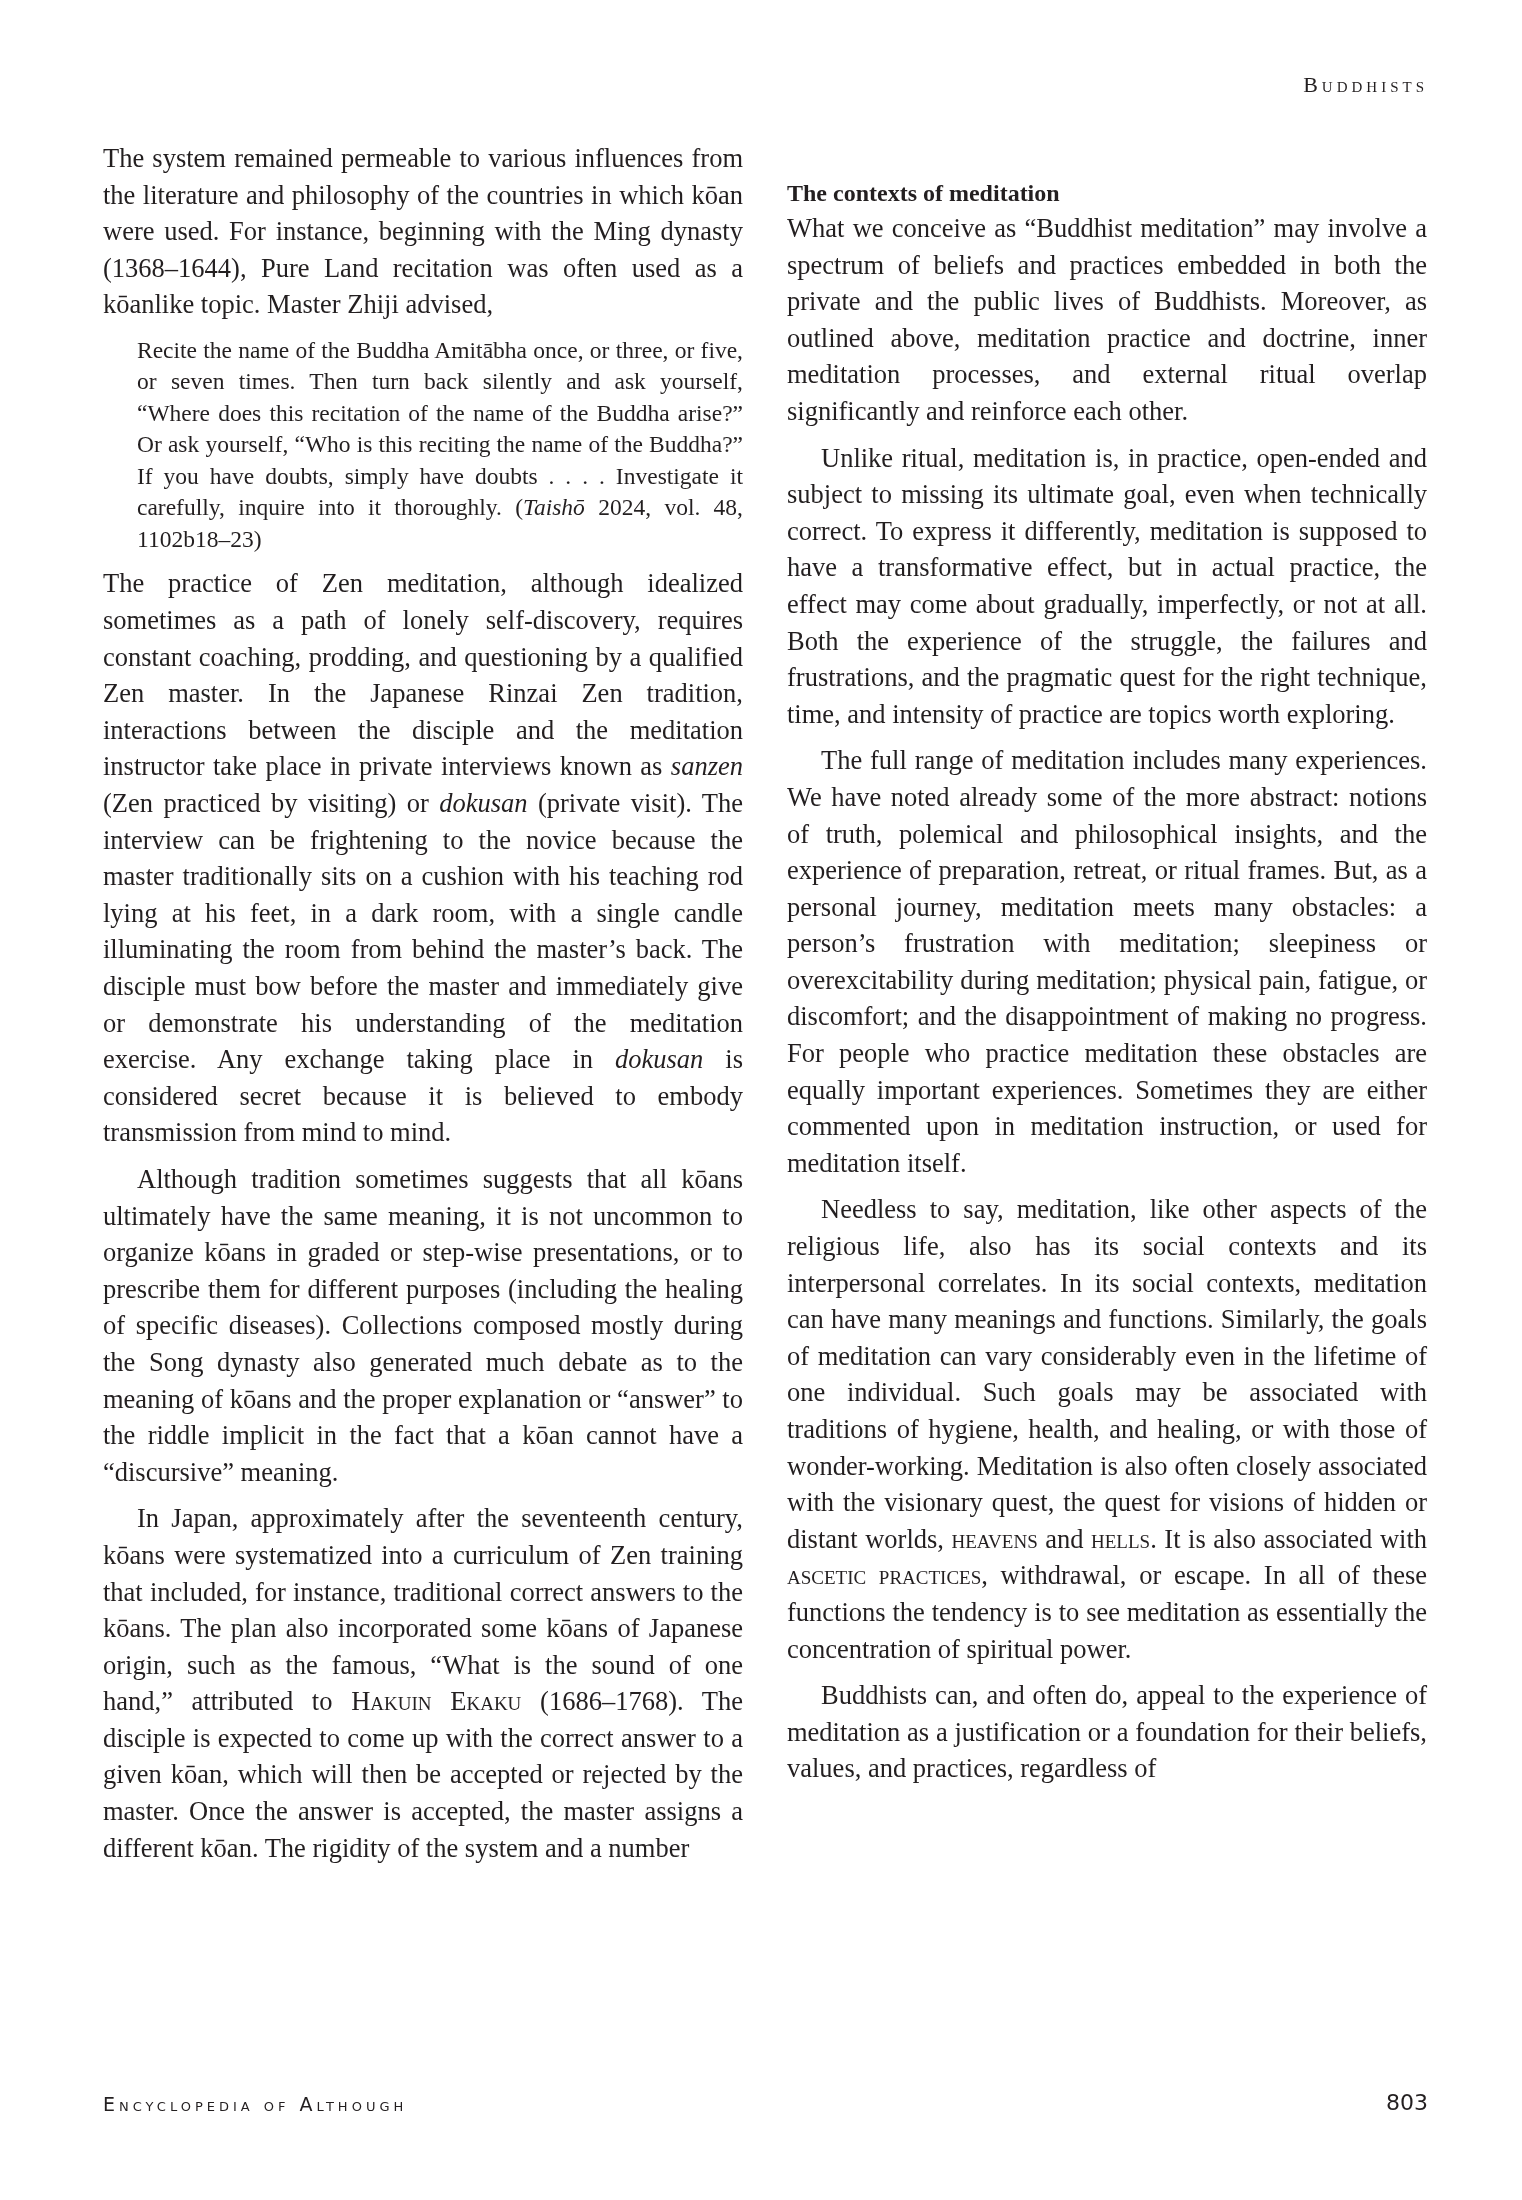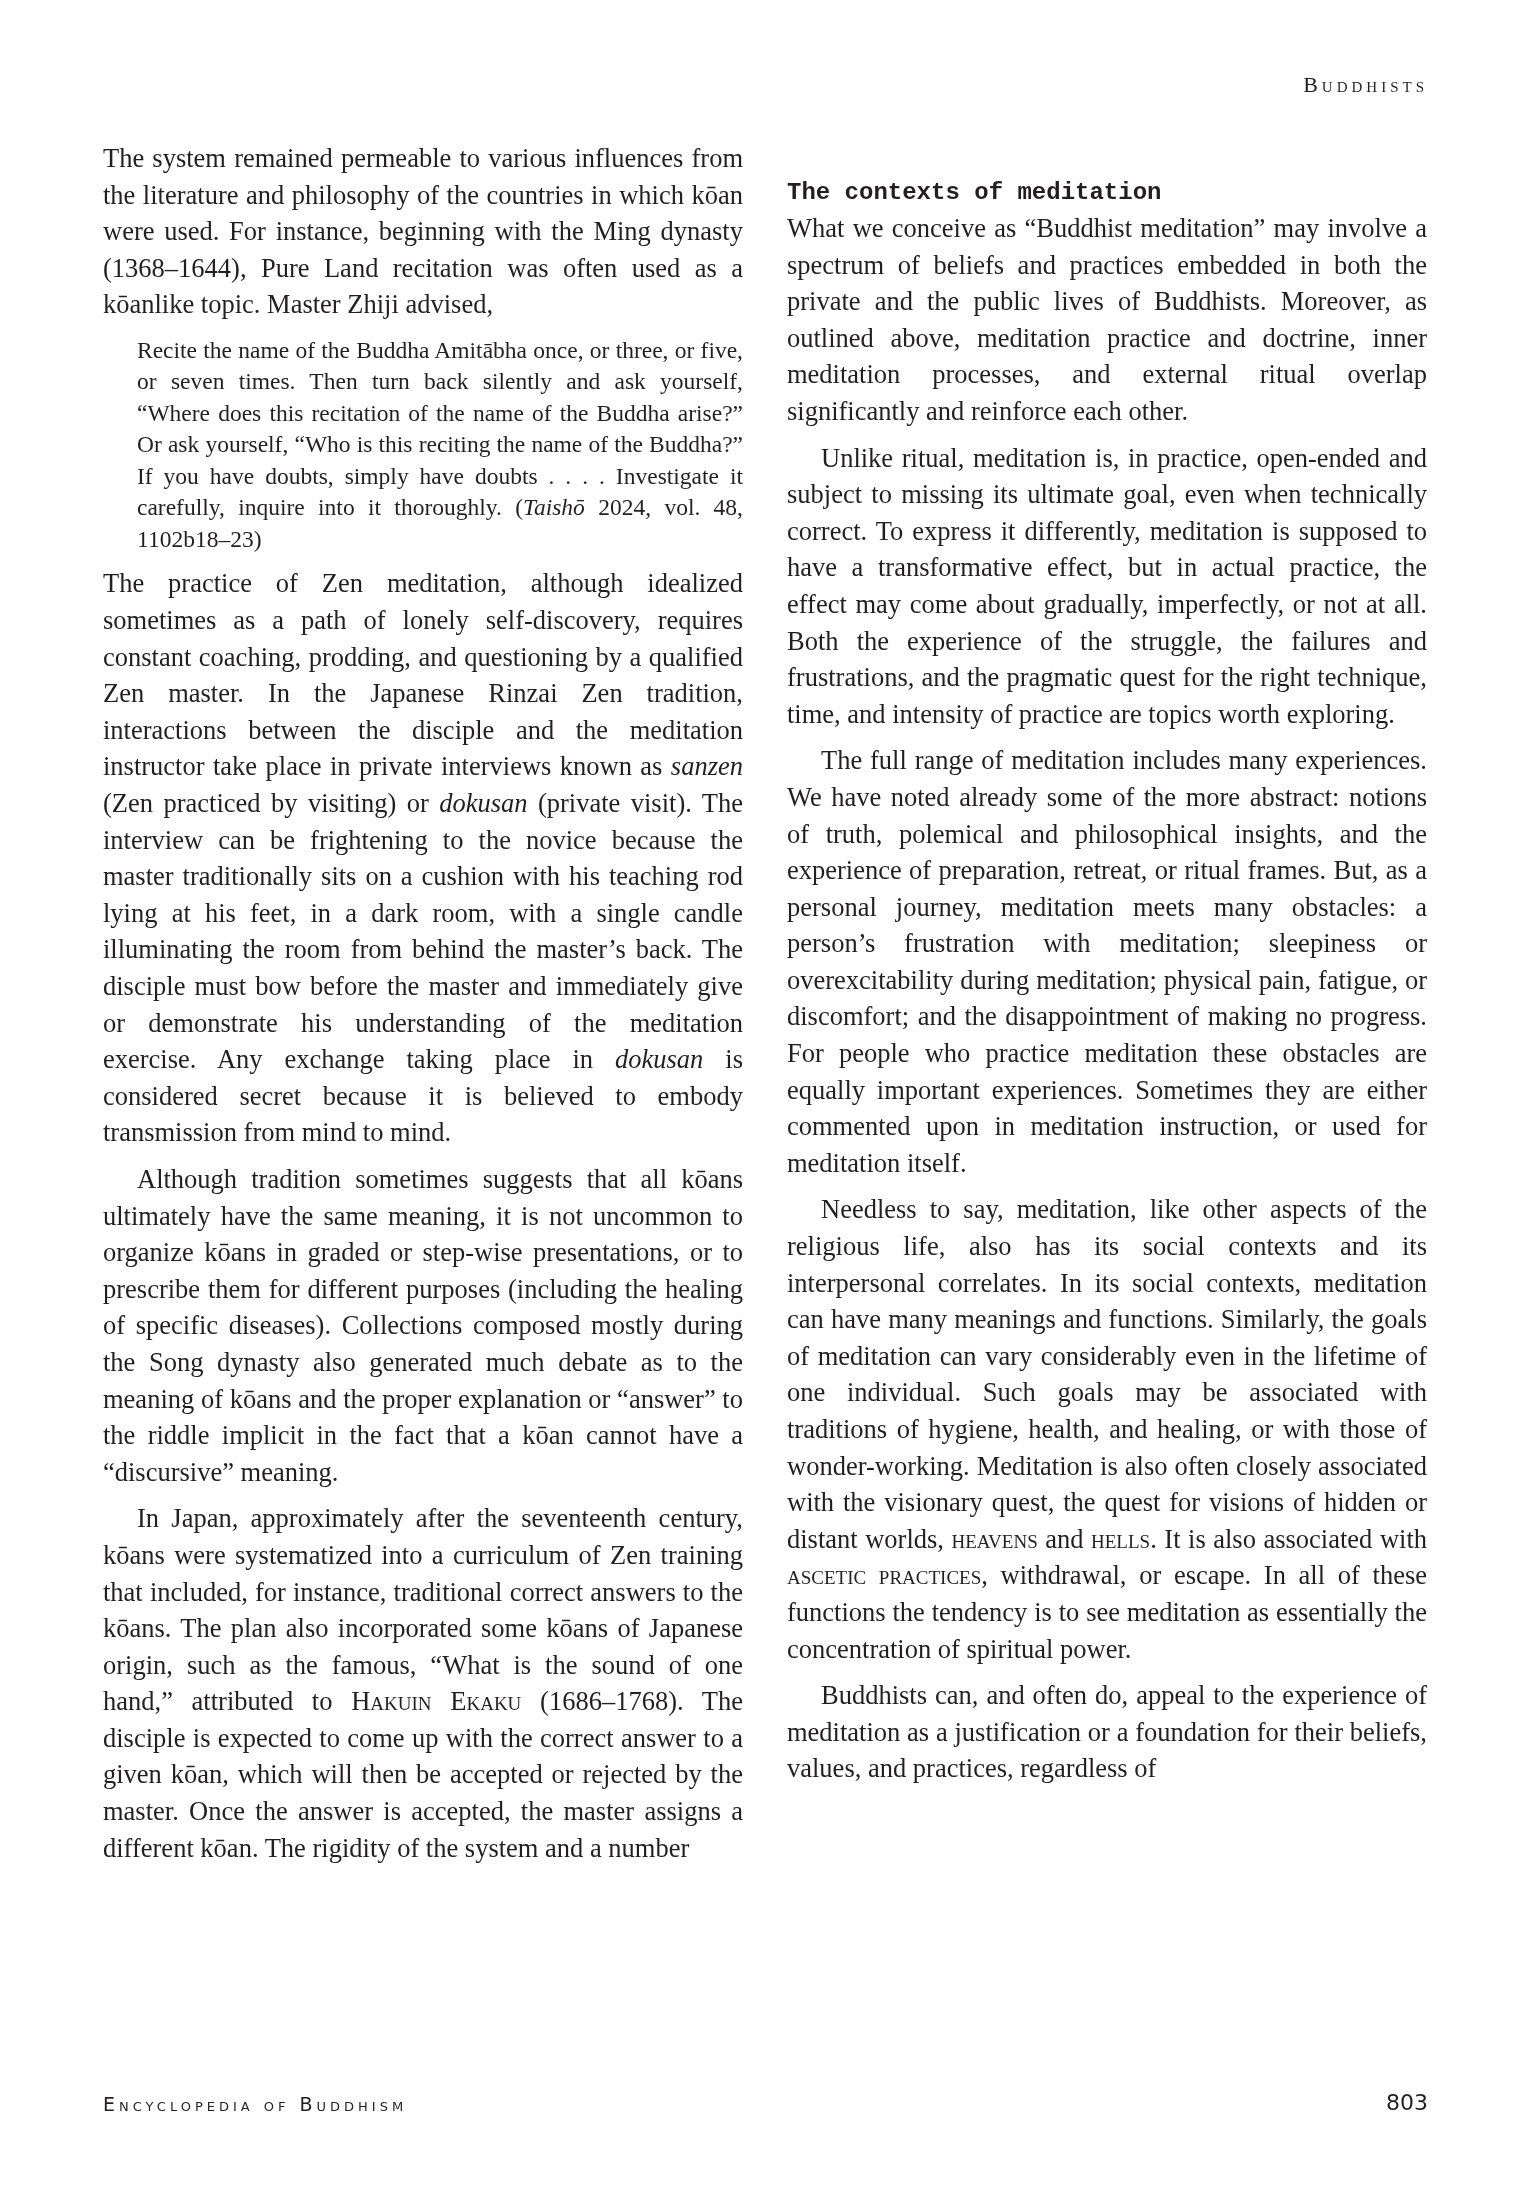--- a/index.html
+++ b/index.html
@@ -15,21 +15,21 @@
       text-align: justify; hyphens: manual;
     }
     .col-left { left: 103px; }
     .col-right { left: 787px; }
     .col p { margin: 0; }
     .col p.indent { text-indent: 34px; margin-top: 10px; }
     .blockquote {
       margin: 12px 0 10px 34px !important; font-size: 23.5px; line-height: 31.5px;
     }
     .section-heading {
-      font-family: Liberation Mono, monospace; font-weight: bold; font-size: 24px;
+      font-family: Liberation Serif, serif; font-weight: bold; font-size: 24px;
       margin: 36px 0 0 0; line-height: 34px; text-align: left;
     }
     .sc { font-variant: small-caps; }
     .sc-link { font-variant: small-caps; text-transform: lowercase; }
     em { font-style: italic; }
     .footer-title {
       position: absolute; top: 2093px; left: 103px;
       font-family: "DejaVu Sans", sans-serif; font-size: 19px; font-variant: small-caps;
       letter-spacing: 4px; color: #231f20;
     }
@@ -53,14 +53,14 @@
 
 <div class="col col-right">
   <h2 class="section-heading">The contexts of meditation</h2>
   <p>What we conceive as “Buddhist meditation” may involve a spectrum of beliefs and practices embedded in both the private and the public lives of Buddhists. Moreover, as outlined above, meditation practice and doctrine, inner meditation processes, and external ritual overlap significantly and reinforce each other.</p>
   <p class="indent">Unlike ritual, meditation is, in practice, open-ended and subject to missing its ultimate goal, even when technically correct. To express it differently, meditation is supposed to have a transformative effect, but in actual practice, the effect may come about gradually, imperfectly, or not at all. Both the experience of the struggle, the failures and frustrations, and the pragmatic quest for the right technique, time, and intensity of practice are topics worth exploring.</p>
   <p class="indent">The full range of meditation includes many experiences. We have noted already some of the more abstract: notions of truth, polemical and philosophical insights, and the experience of preparation, retreat, or ritual frames. But, as a personal journey, meditation meets many obstacles: a person’s frustration with meditation; sleepiness or overexcitability during meditation; physical pain, fatigue, or discomfort; and the disappointment of making no progress. For people who practice meditation these obstacles are equally important experiences. Sometimes they are either commented upon in meditation instruction, or used for meditation itself.</p>
   <p class="indent"><span>Needless to say, meditation, like other aspects of the religious life, also has its social contexts and its interpersonal correlates. In its social contexts, meditation can have many meanings and functions. Similarly, the goals of meditation can vary considerably even in the lifetime of one individual. Such goals may be associated with traditions of hygiene, health, and healing, or with those of wonder-working. Meditation is also often closely associated with the visionary quest, the quest for visions of hidden or distant worlds, </span><span class="sc-link">heavens</span><span> and </span><span class="sc-link">hells</span><span>. It is also associated with </span><span class="sc-link">ascetic practices</span><span>, withdrawal, or escape. In all of these functions the tendency is to see meditation as essentially the concentration of spiritual power.</span></p>
   <p class="indent">Buddhists can, and often do, appeal to the experience of meditation as a justification or a foundation for their beliefs, values, and practices, regardless of</p>
 </div>
 
-<div class="footer-title">Encyclopedia of Buddhism</div>
+<div class="footer-title">Encyclopedia of Although</div>
 <div class="footer-page">803</div>
 
 </body></html>

